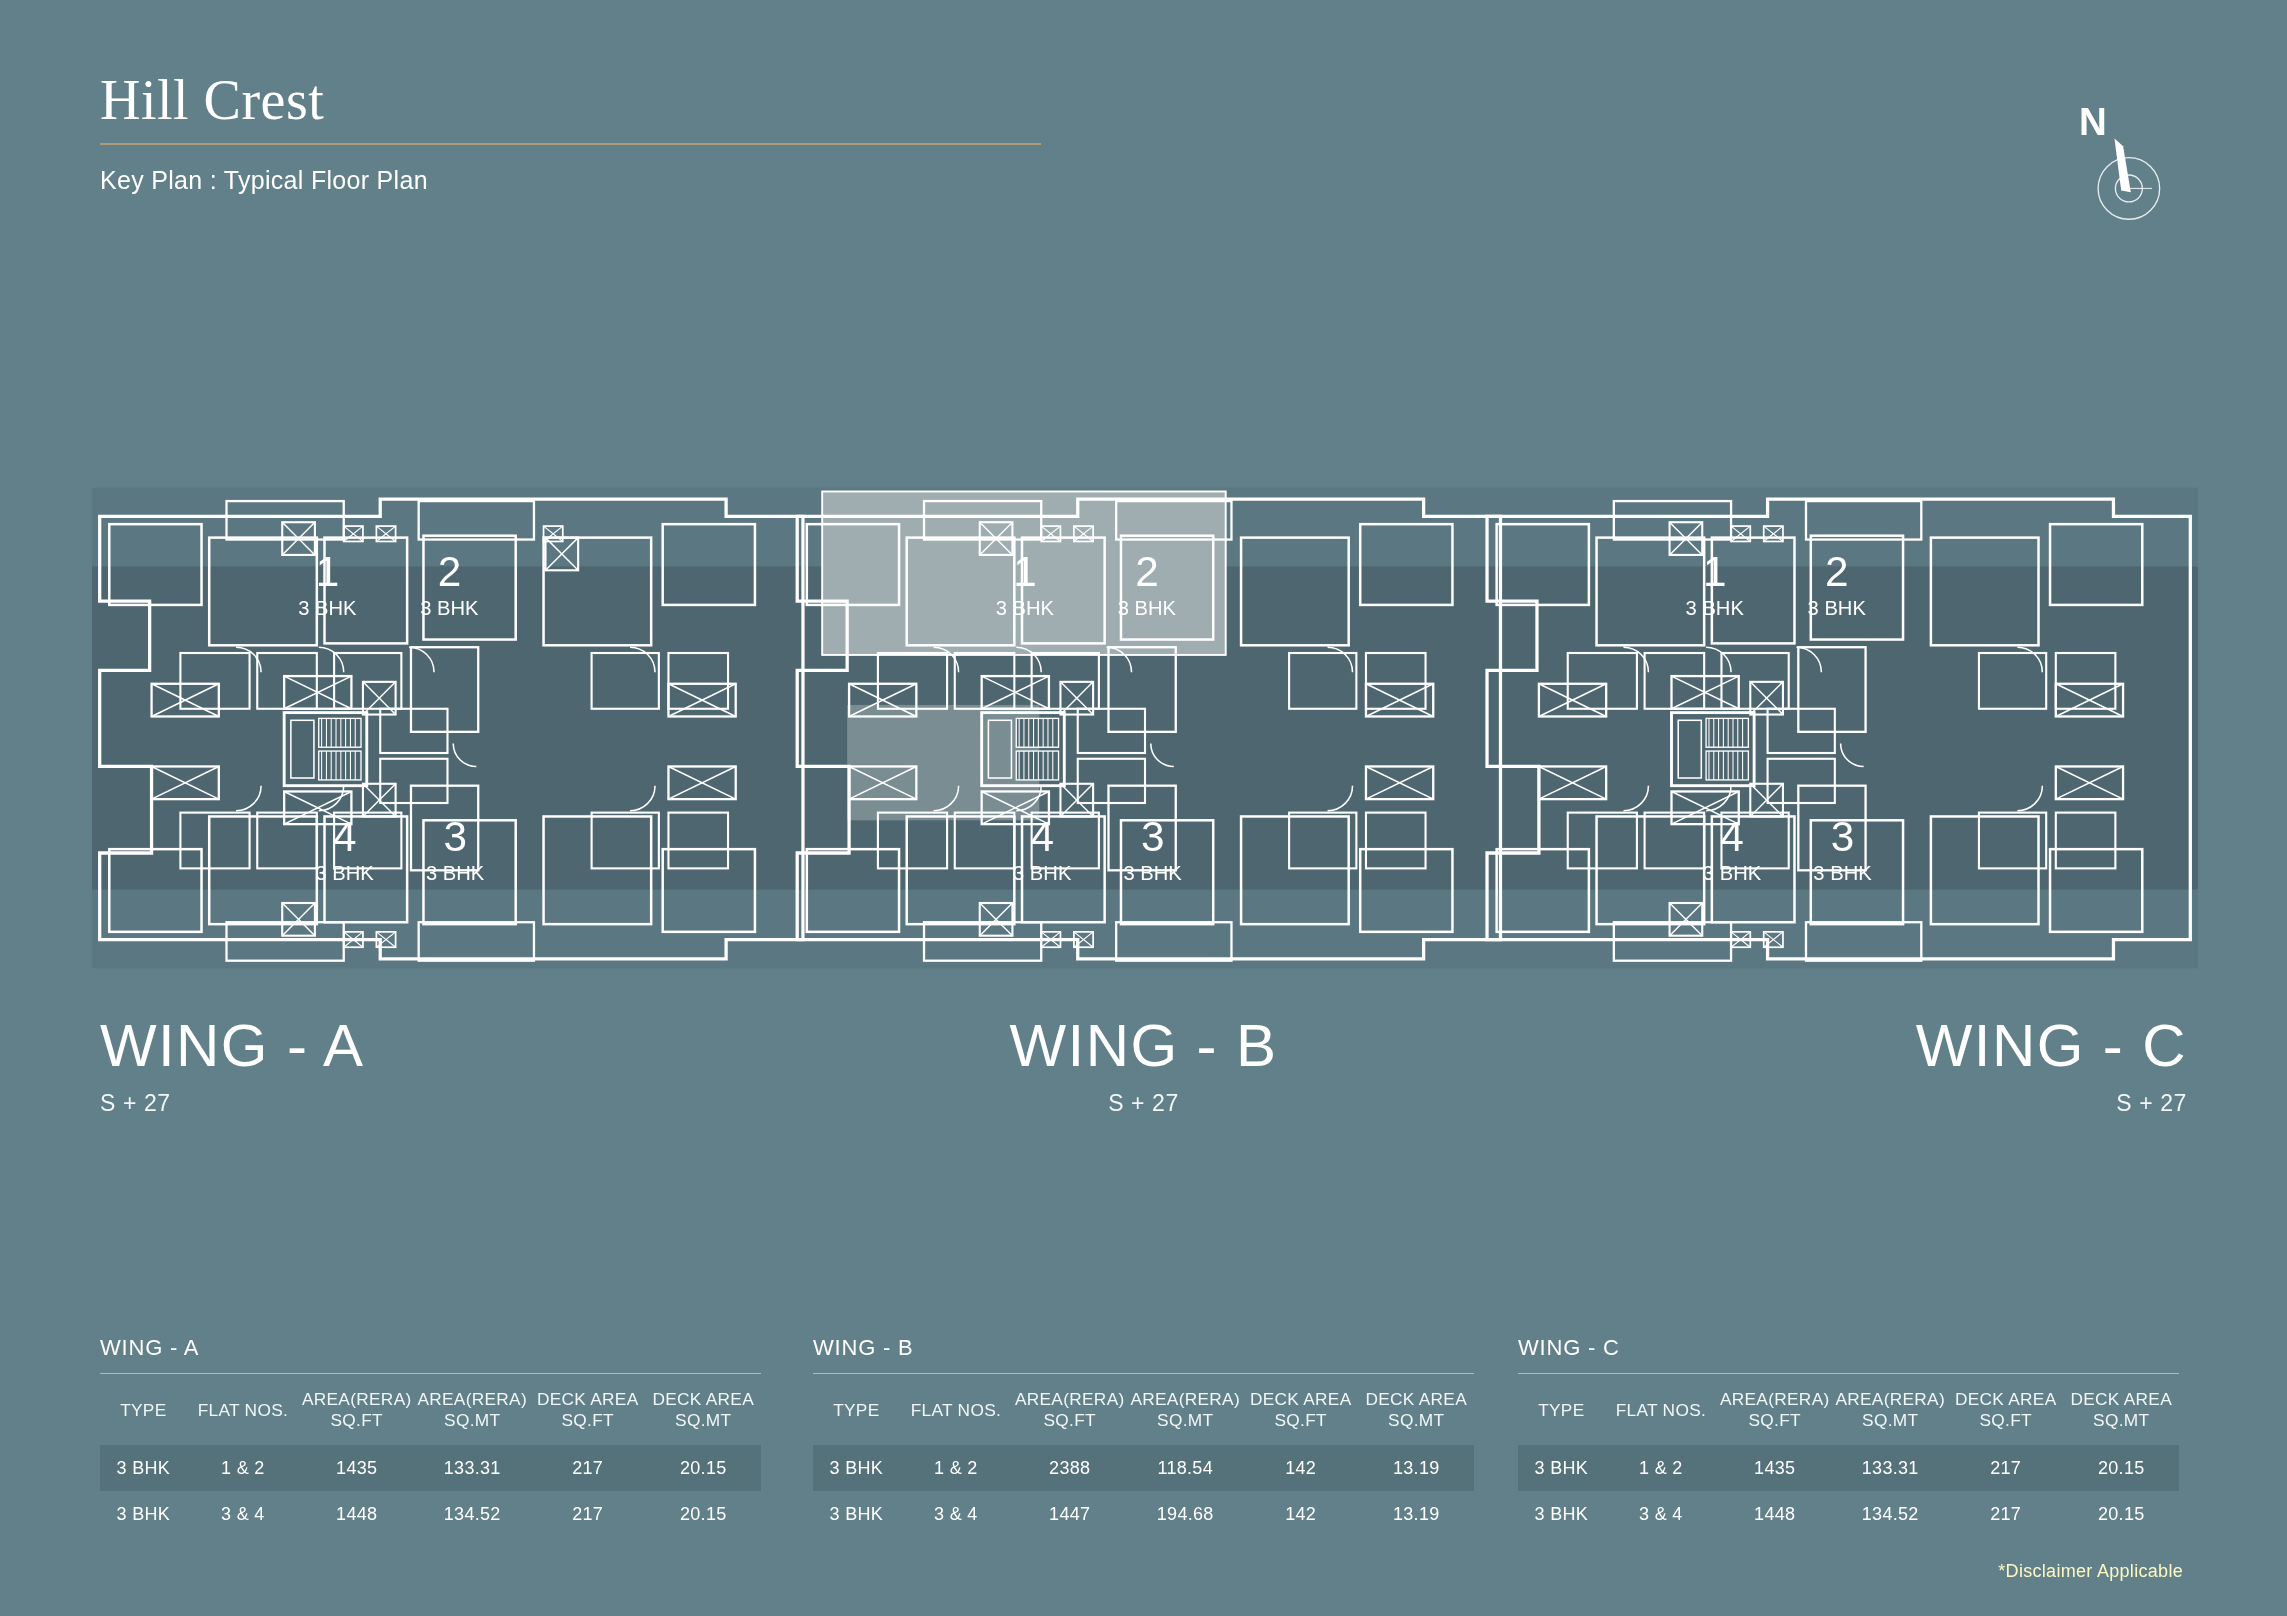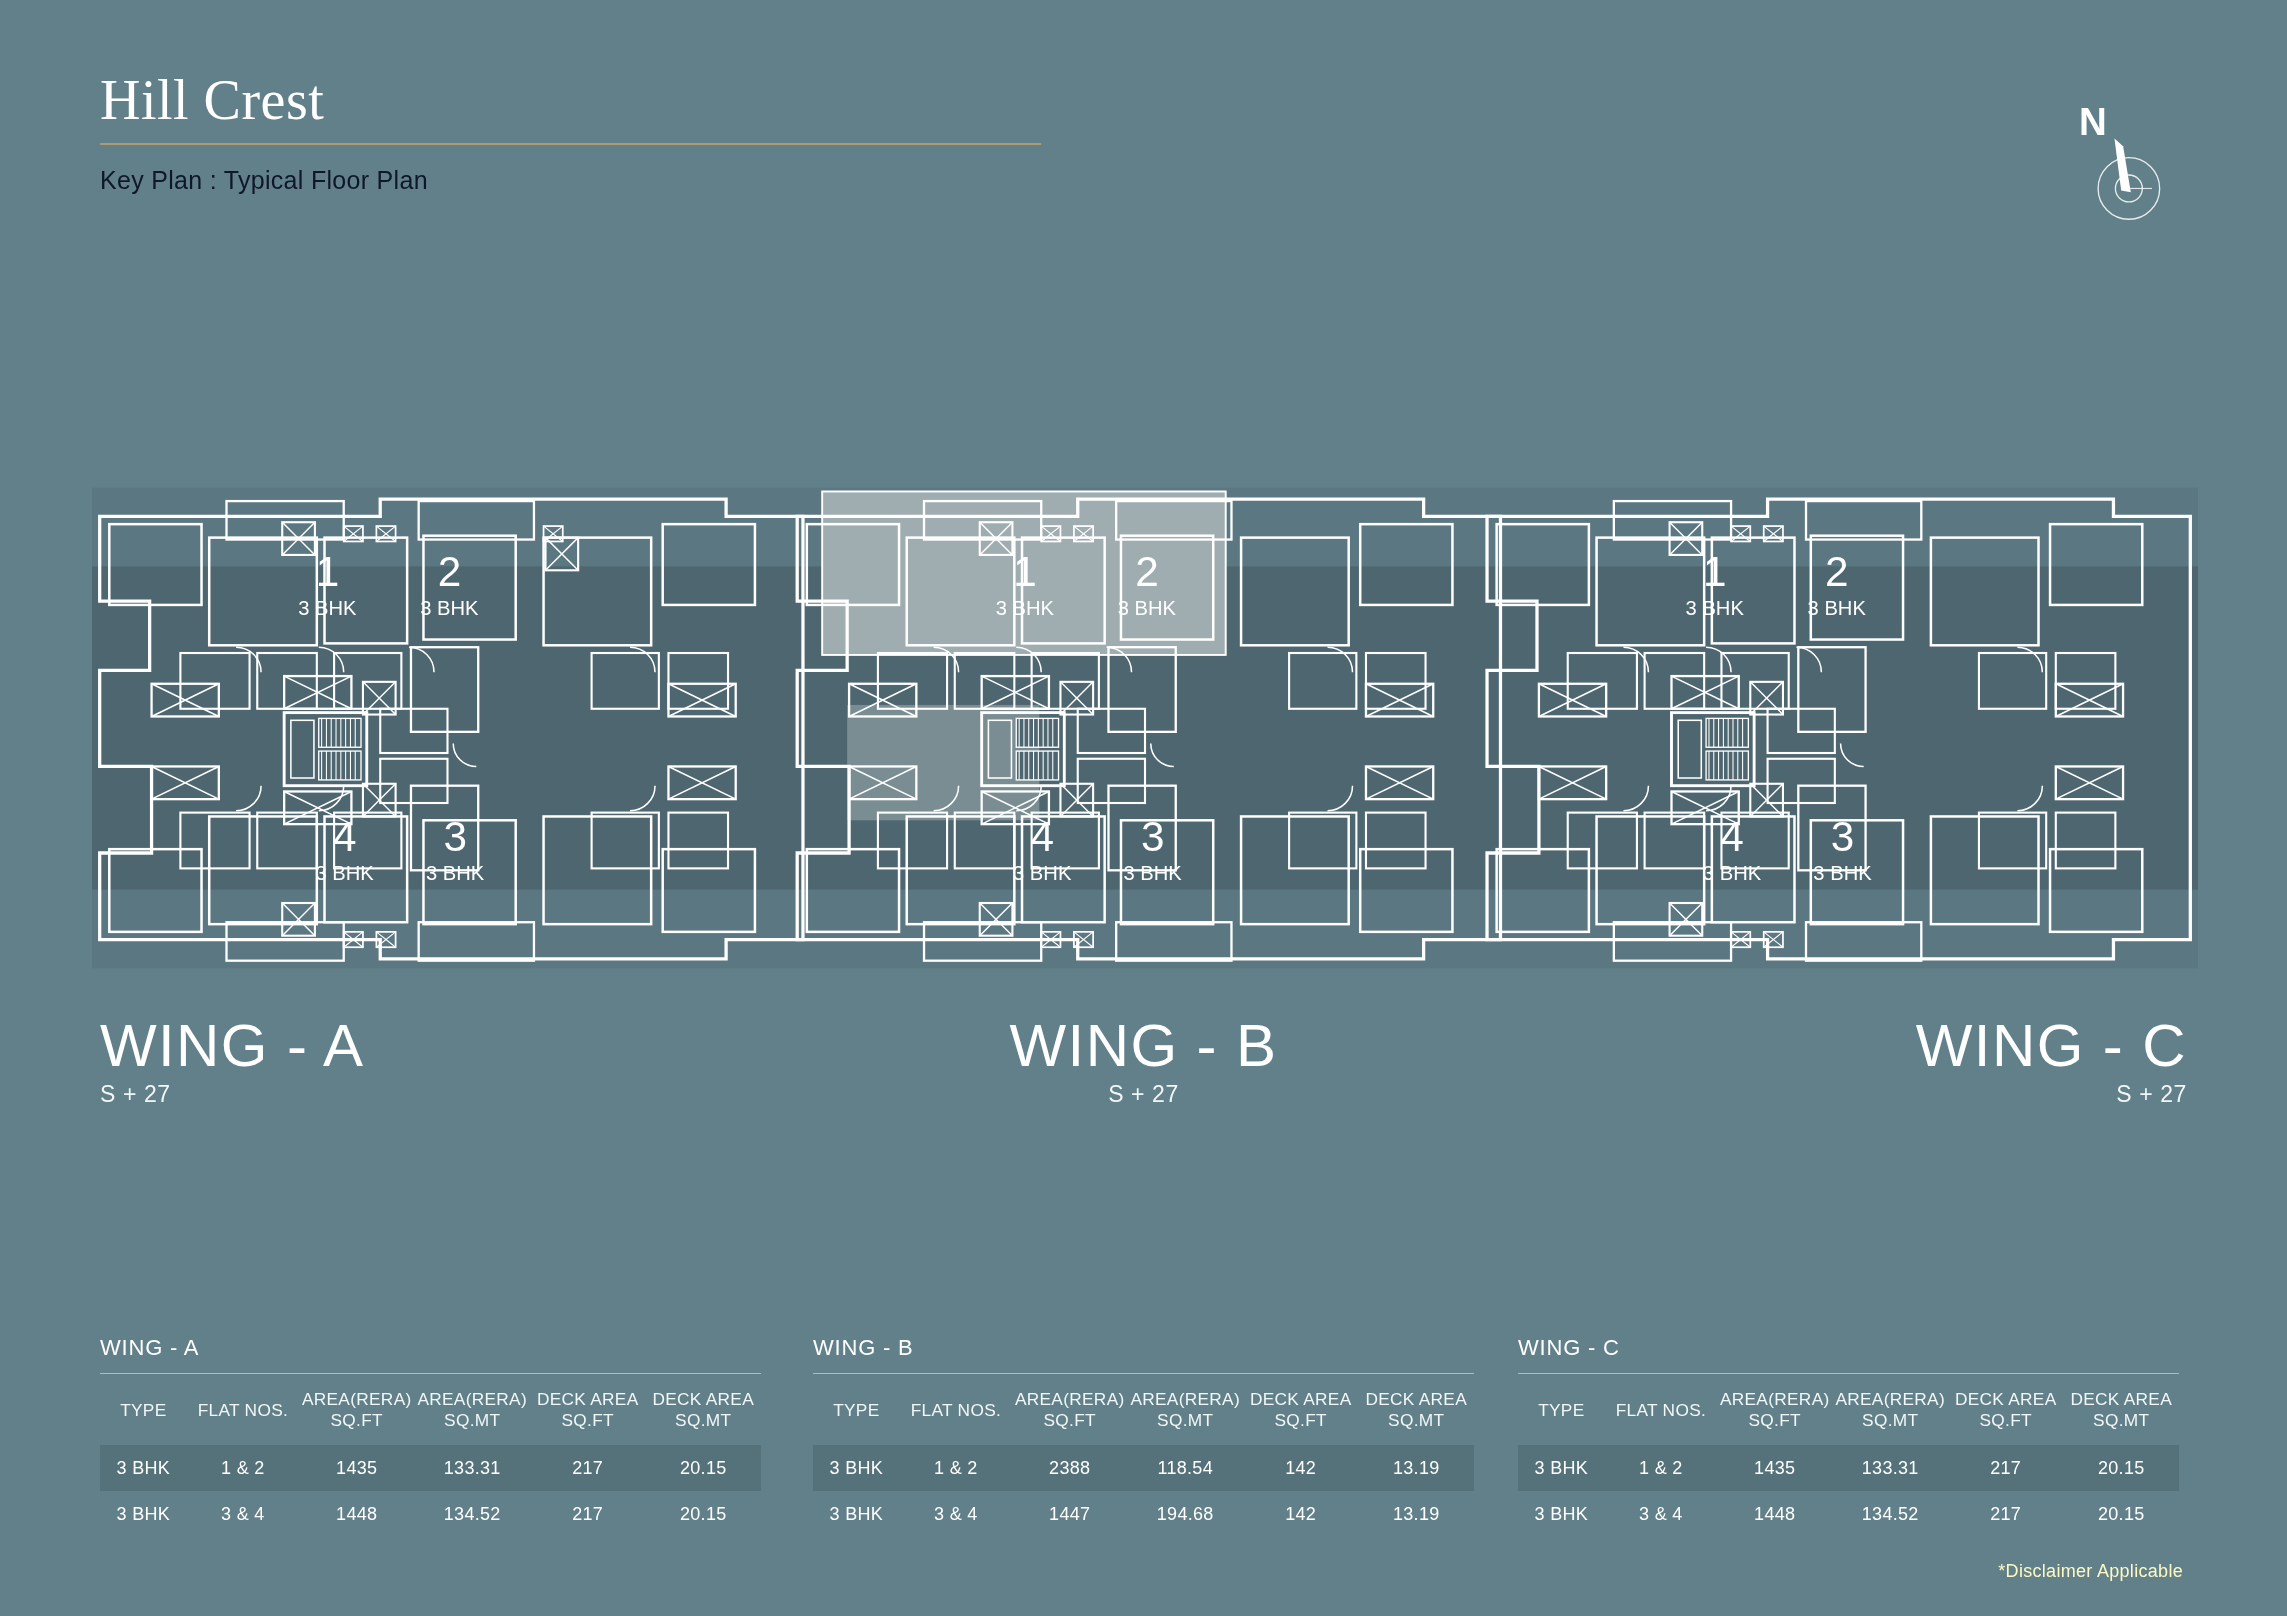--- a/index.html
+++ b/index.html
@@ -37,21 +37,21 @@
     margin-top: 13.4px;
     height: 1.9px;
     width: 941px;
     background: #b09a72;
   }
   #subtitle {
     margin-top: 21px;
     font-size: 25px;
     font-weight: 400;
     letter-spacing: 0.3px;
-    color: #0f172a;
+    color: #ffffff;
   }
 
   
   #compass {
     position: absolute;
     right: 108px;
     top: 100px;
     width: 106px;
     height: 125px;
   }
@@ -73,21 +73,21 @@
   }
   .wing-label .wl-name {
     font-size: 60px;
     font-weight: 400;
     letter-spacing: 1.4px;
     line-height: 1;
     color: #ffffff;
     white-space: nowrap;
   }
   .wing-label .wl-sub {
-    margin-top: 5px;
+    margin-top: 14px;
     font-size: 23px;
     font-weight: 400;
     letter-spacing: 0.6px;
     color: #f2f6f6;
   }
   #wing-label-a { left: 100px; text-align: left; }
   #wing-label-b { left: 0; width: 2287px; text-align: center; }
   #wing-label-c { right: 100px; text-align: right; }
 
   

